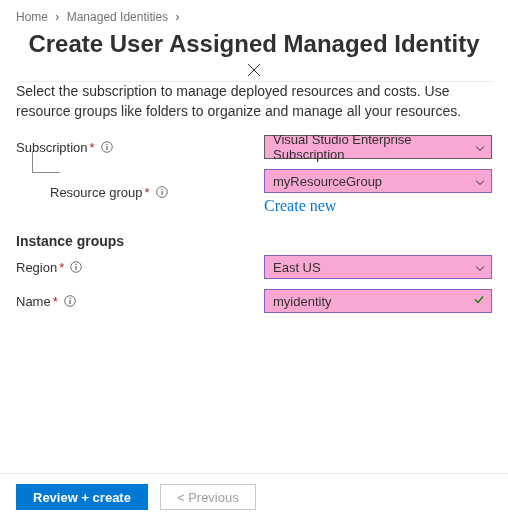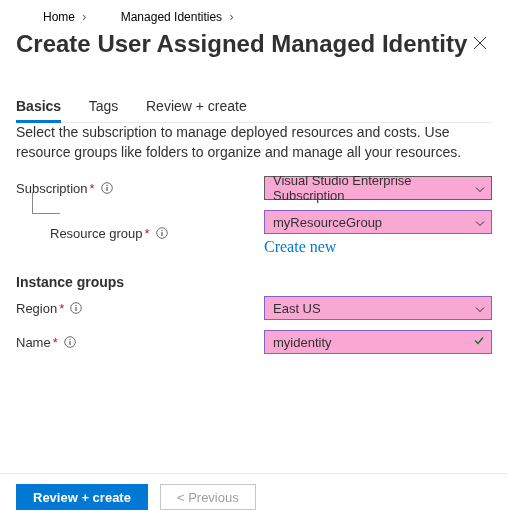--- a/index.html
+++ b/index.html
@@ -8,23 +8,23 @@
     font-family: "Segoe UI", -apple-system, sans-serif;
     font-size: 13px;
     color: #323130;
     width: 508px;
     height: 520px;
     position: relative;
     background: #fff;
   }
   .page { padding: 10px 16px 0 16px; }
   .breadcrumb { font-size: 12px; margin-bottom: 4px; }
-  .breadcrumb a { color: #000000; text-decoration: none; cursor: pointer; margin-left: 27px; }
+  .breadcrumb a { color: #737373; text-decoration: none; cursor: pointer; }
   .breadcrumb .sep { color: #605e5c; margin: 0 4px; }
-  .title-row { display: flex; align-items: center; justify-content: space-between; }
+  .title-row { display: flex; align-items: center; justify-content: space-between; flex-direction: column; }
   h1 { font-size: 24px; font-weight: 600; margin: 2px 0 0 0; color: #323130; }
   .close-btn { cursor: pointer; width: 24px; height: 24px; display:flex; align-items:center; justify-content:center; color:#323130; }
   .tabs { margin-top: 34px; border-bottom: none; }
   .tab { display:inline-block; padding: 6px 0; margin-right: 24px; font-size: 14px; cursor:pointer; color:#323130; }
   .tab.active { font-weight:600; border-bottom: 3px solid #0078d4; color:#323130; }
   .tabs-underline { border-bottom: 1px solid #edebe9; margin-top:-1px; }
   .section-title { font-weight:600; font-size:14px; margin-top:18px; margin-bottom:6px; }
   .desc { font-size:14px; color:#323130; line-height:1.4; margin-bottom:14px; }
   .form-row { display:flex; align-items:center; margin-bottom:10px; }
   .label-col { width: 248px; display:flex; align-items:center; font-size:13px; }
@@ -69,25 +69,20 @@
 
   <div class="title-row">
     <h1>Create User Assigned Managed Identity</h1>
     <div class="close-btn">
       <svg width="14" height="14" viewBox="0 0 14 14">
           <path d="M1 1 L13 13 M13 1 L1 13" stroke="#323130" stroke-width="1" fill="none"></path>
         </svg>
     </div>
   </div>
 
-  <div class="tabs">
-    <span class="tab active">Basics</span>
-    <span class="tab">Tags</span>
-    <span class="tab">Review + create</span>
-  </div>
   <div class="tabs-underline"></div>
 
   <div class="desc">Select the subscription to manage deployed resources and costs. Use resource groups like folders to organize and manage all your resources.</div>
 
   <div class="form-row">
     <div class="label-col">
       <span>Subscription</span>
       <span class="required">*</span>
       <span class="info-icon">
         <svg viewBox="0 0 12 12">

